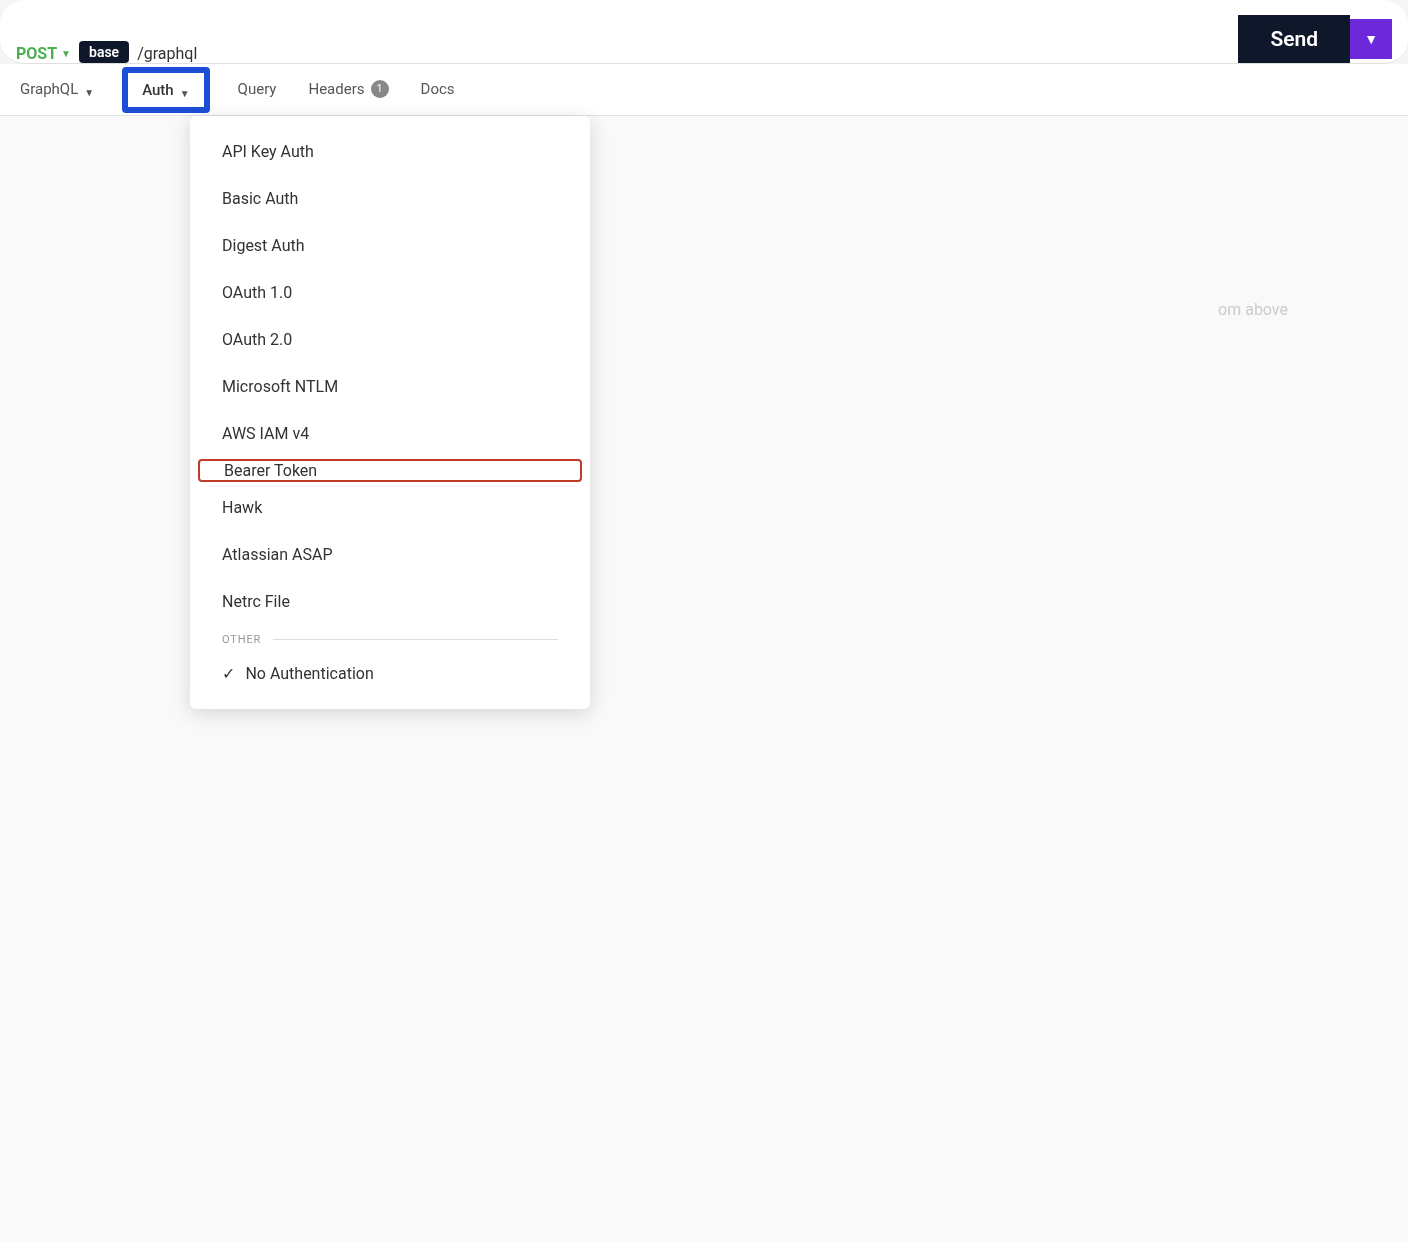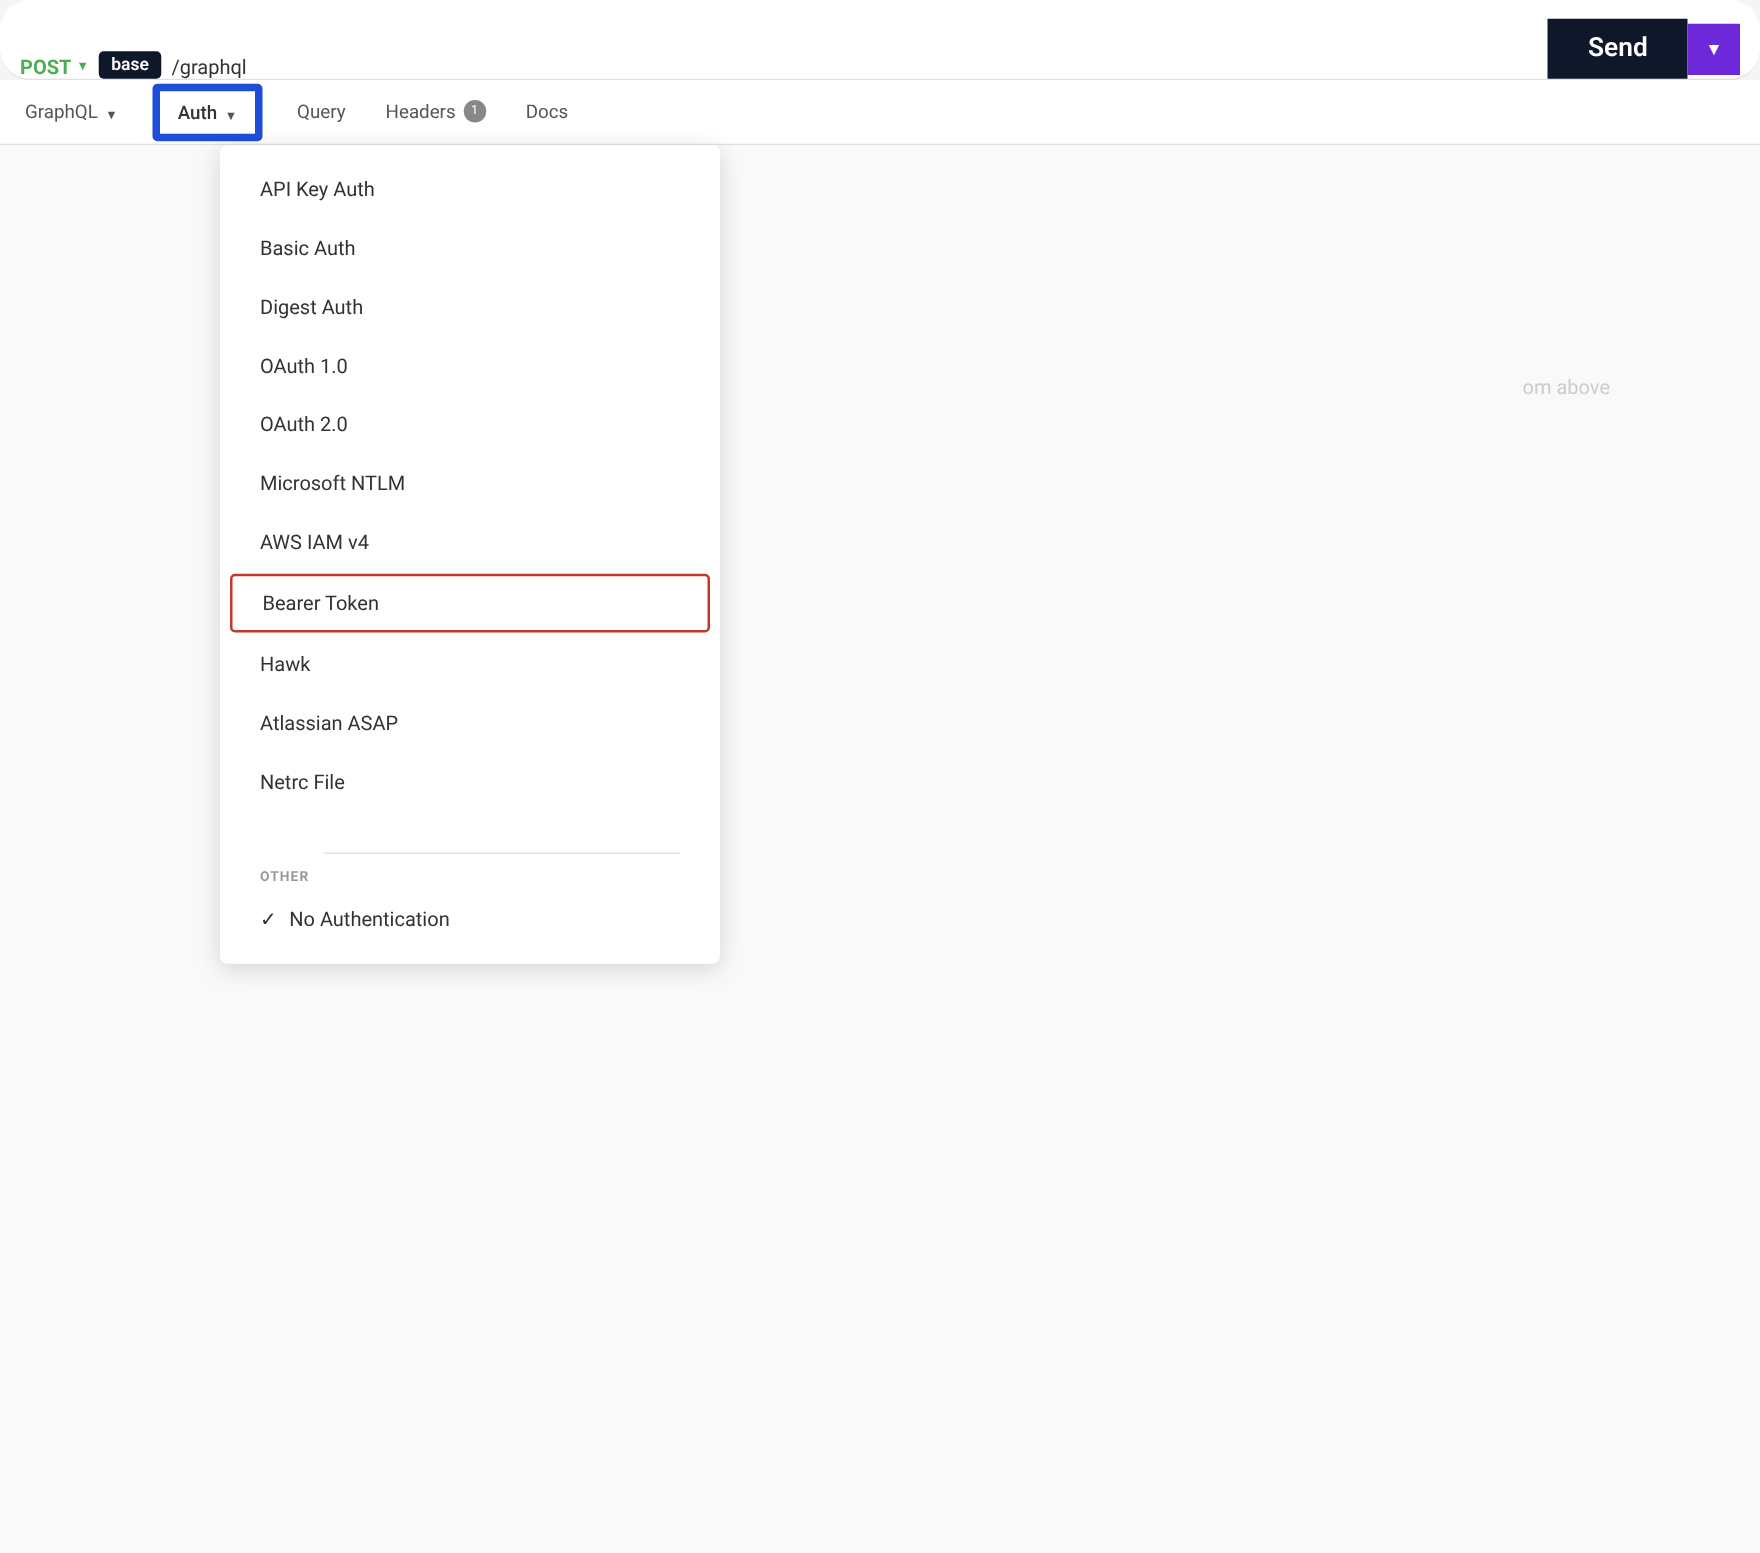--- a/index.html
+++ b/index.html
@@ -138,21 +138,21 @@
     .main-content {
       background: #f9f9f9;
       height: calc(1242px - 116px);
       position: relative;
     }
 
     
     .dropdown-menu {
       position: absolute;
       top: 0;
-      left: 176px;
+      left: 190px;
       background: #fff;
       border-radius: 6px;
       box-shadow: 0 4px 20px rgba(0,0,0,0.15);
       width: 400px;
       z-index: 100;
       padding: 12px 0;
     }
 
     .dropdown-item {
       display: flex;
@@ -161,37 +161,36 @@
       font-size: 16px;
       color: #333;
       cursor: pointer;
       position: relative;
     }
 
     .dropdown-item.selected-bearer {
       border: 2px solid #c0392b;
       border-radius: 4px;
       margin: 2px 8px;
-      padding: 12px 24px;
+      padding: 0 24px;
     }
 
     .dropdown-divider-section {
       padding: 8px 32px 4px 32px;
       display: flex;
       align-items: center;
       gap: 12px;
     }
 
     .divider-label {
       font-size: 11px;
       color: #999;
-      font-weight: 700;
+      font-weight: 400;
       letter-spacing: 0.08em;
       white-space: nowrap;
-      margin-top: 38px;
     }
 
     .divider-line {
       flex: 1;
       height: 1px;
       background: #ddd;
     }
 
     .checkmark {
       margin-right: 10px;

